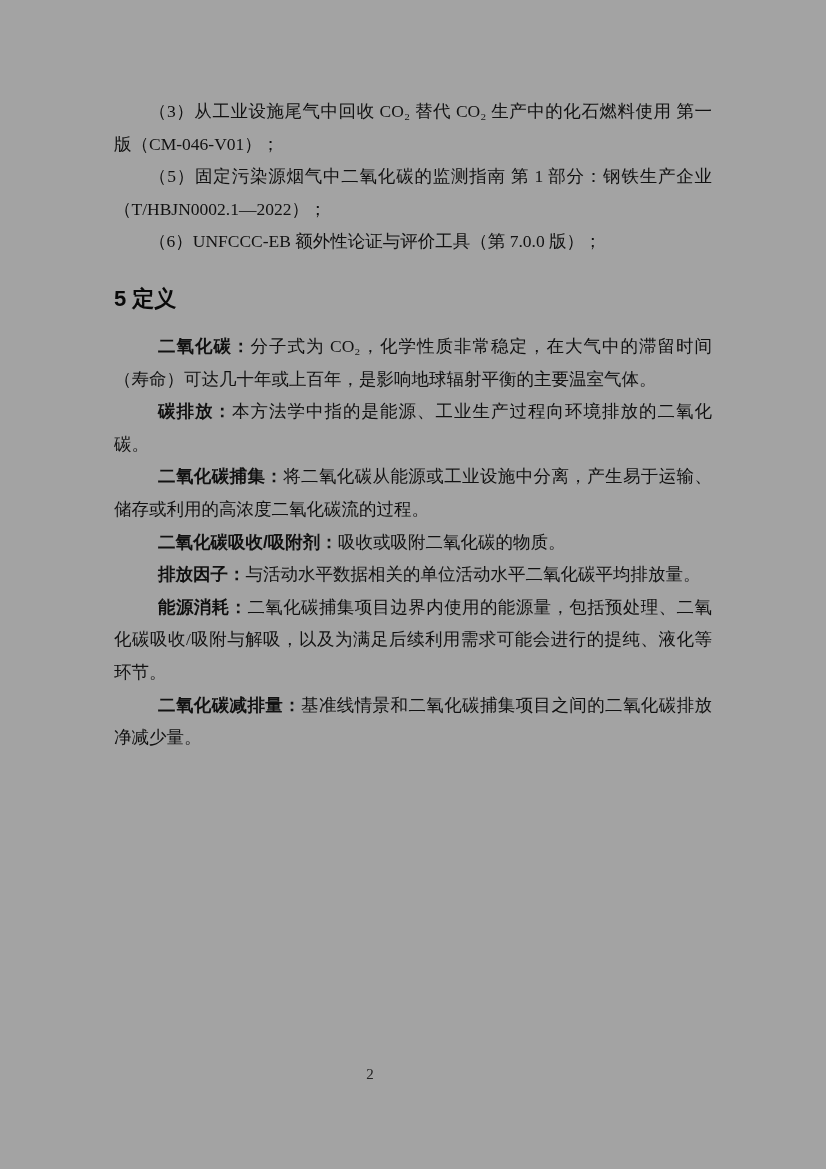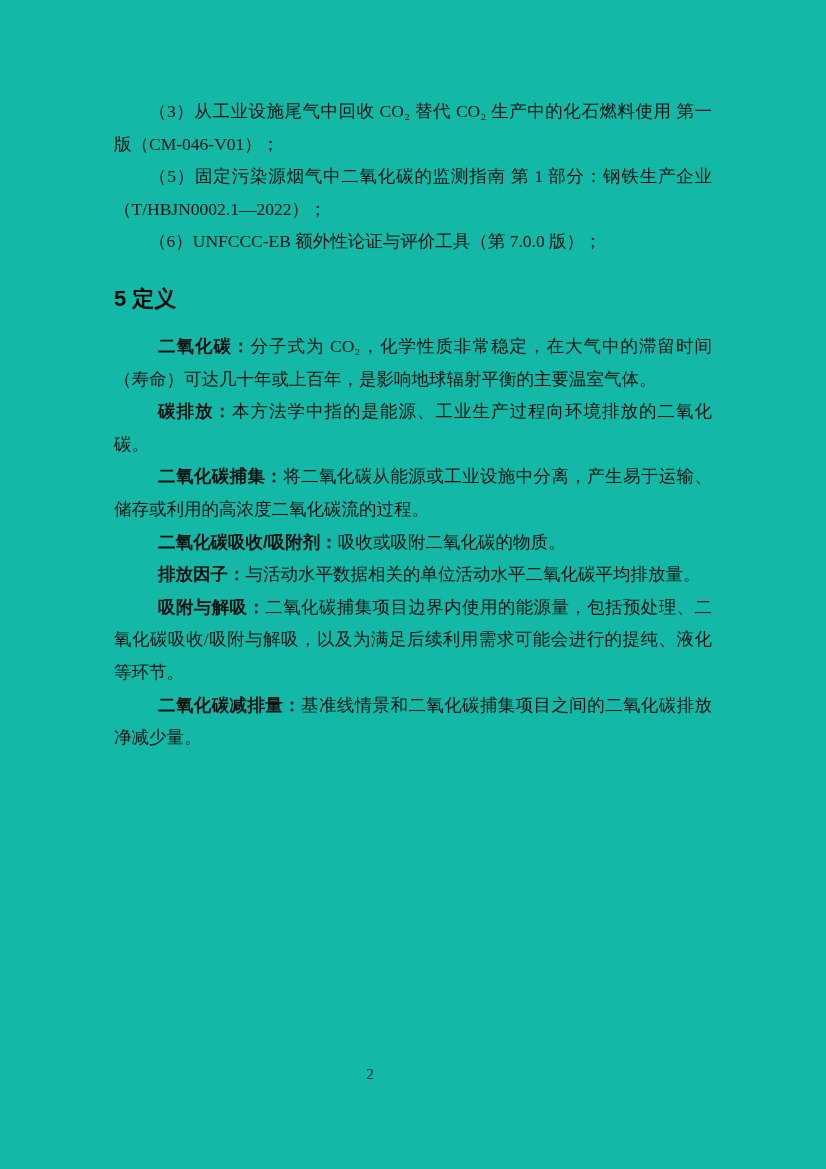--- a/index.html
+++ b/index.html
@@ -4,21 +4,21 @@
 <style>
   html, body {
     margin: 0;
     padding: 0;
     background: #ffffff;
   }
   .page {
     position: relative;
     width: 826px;
     height: 1169px;
-    background: #14b8a6;
+    background: #a3a3a3;
     overflow: hidden;
     color: #111111;
     font-family: "Liberation Serif", "DejaVu Serif", serif;
   }
   .content {
     position: absolute;
     left: 114px;
     top: 95px;
     width: 598px;
     font-size: 17.5px;
@@ -66,19 +66,19 @@
     <p>（5）固定污染源烟气中二氧化碳的监测指南 第 1 部分：钢铁生产企业（T/HBJN0002.1—2022）；</p>
     <p>（6）UNFCCC-EB 额外性论证与评价工具（第 7.0.0 版）；</p>
 
     <h2 class="section-heading">5 定义</h2>
 
     <p><b class="term">二氧化碳：</b><span>分子式为 CO₂，化学性质非常稳定，在大气中的滞留时间（寿命）可达几十年或上百年，是影响地球辐射平衡的主要温室气体。</span></p>
     <p><b class="term">碳排放：</b><span>本方法学中指的是能源、工业生产过程向环境排放的二氧化碳。</span></p>
     <p><b class="term">二氧化碳捕集：</b><span>将二氧化碳从能源或工业设施中分离，产生易于运输、储存或利用的高浓度二氧化碳流的过程。</span></p>
     <p><b class="term">二氧化碳吸收/吸附剂：</b><span>吸收或吸附二氧化碳的物质。</span></p>
     <p><b class="term">排放因子：</b><span>与活动水平数据相关的单位活动水平二氧化碳平均排放量。</span></p>
-    <p><b class="term">吸附与解吸：</b><span>二氧化碳捕集项目边界内使用的能源量，包括预处理、二氧化碳吸收/吸附与解吸，以及为满足后续利用需求可能会进行的提纯、液化等环节。</span></p>
+    <p><b class="term">能源消耗：</b><span>二氧化碳捕集项目边界内使用的能源量，包括预处理、二氧化碳吸收/吸附与解吸，以及为满足后续利用需求可能会进行的提纯、液化等环节。</span></p>
     <p><b class="term">二氧化碳减排量：</b><span>基准线情景和二氧化碳捕集项目之间的二氧化碳排放净减少量。</span></p>
 
   </div>
 
   <div class="pagenum">2</div>
 </div>
 
 </body></html>

